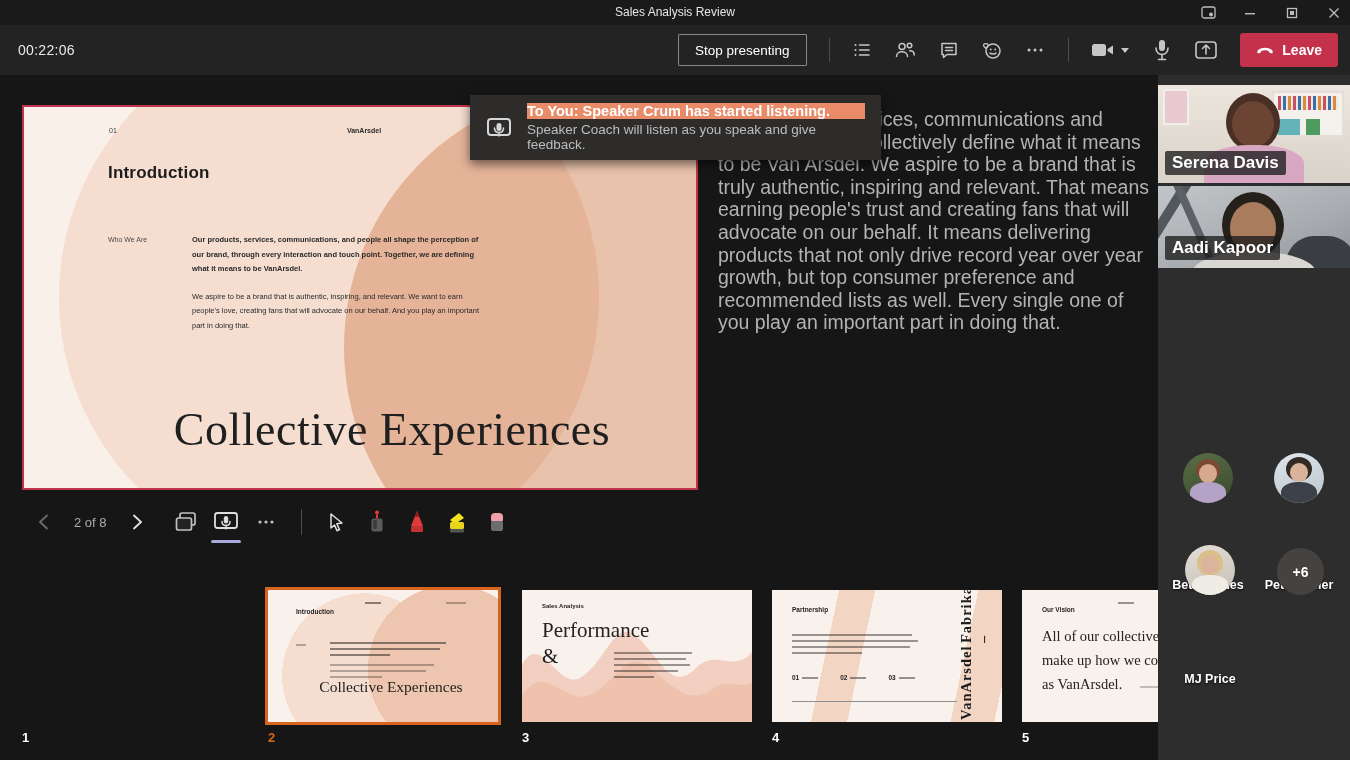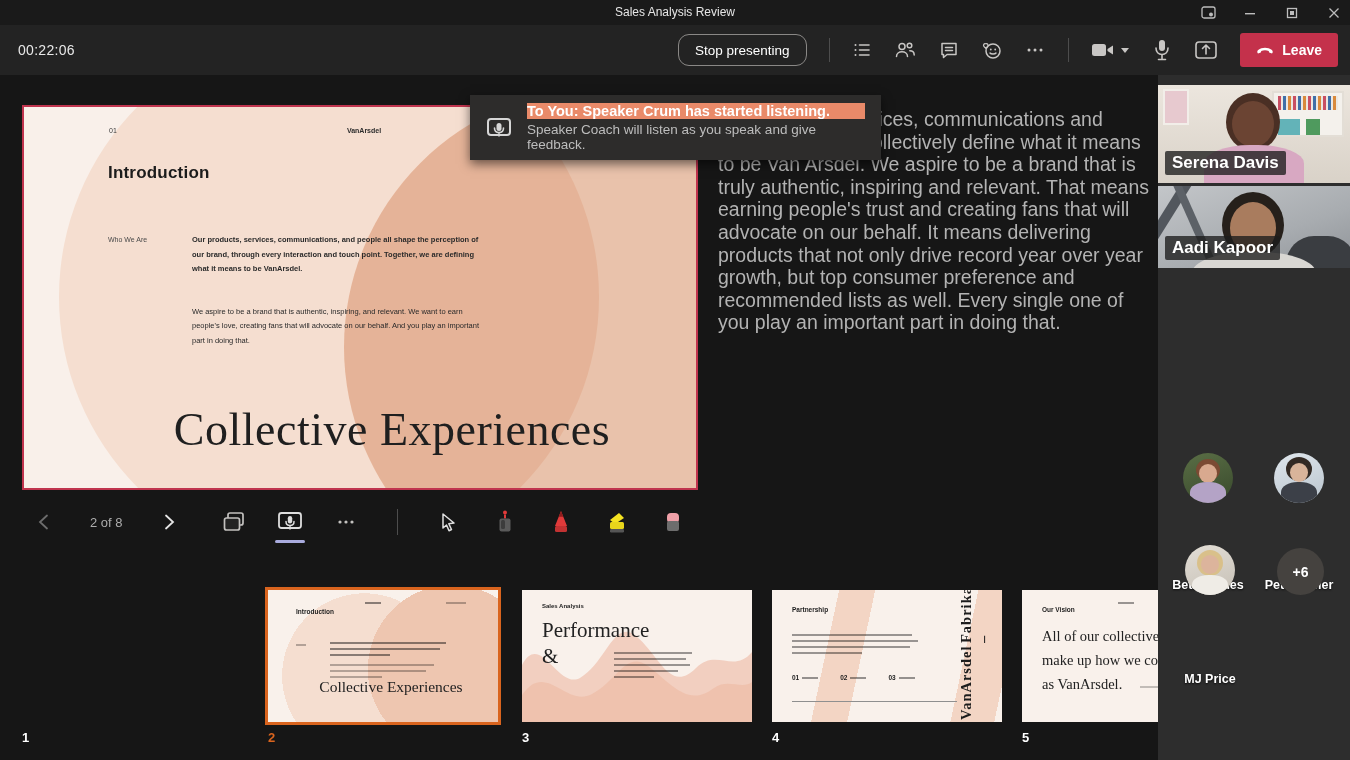--- a/index.html
+++ b/index.html
@@ -18,21 +18,21 @@
   .winctrls { position:absolute; right:8px; top:0; height:25px; display:flex; align-items:center; gap:26px; }
   .winctrls .wbtn { width:16px; height:16px; display:flex; align-items:center; justify-content:center; color:#bdbdbd; }
   
   .toolbar {
     position:absolute; left:0; top:25px; width:1350px; height:50px; background:#232323;
     display:flex; align-items:center;
   }
   .timer { position:absolute; left:18px; font-size:14px; color:#e8e8e8; letter-spacing:.3px; }
   .tb-right { position:absolute; left:678px; right:12px; display:flex; align-items:center; gap:22px; }
   .btn-stop {
-    height:32px; padding:0 16px; background:transparent; border:1px solid #8a8886; border-radius:11px;
+    height:32px; padding:0 16px; background:transparent; border:1px solid #8a8886; border-radius:1px;
     color:#ffffff; font-size:13.5px; font-family:inherit; cursor:pointer; white-space:nowrap;
   }
   .tb-divider { width:1px; height:24px; background:#4d4d4d; }
   .tb-icon { width:24px; height:24px; display:flex; align-items:center; justify-content:center; color:#c8c6c4; cursor:pointer; }
   .cam-group { display:flex; align-items:center; gap:5px; color:#c8c6c4; cursor:pointer; }
   .btn-leave {
     height:34px; padding:0 16px; background:#c4314b; border:none; border-radius:3px; color:#fff;
     font-size:14px; font-weight:700; font-family:inherit; display:flex; align-items:center; gap:8px; cursor:pointer;
   }
   
@@ -40,36 +40,36 @@
     position:absolute; left:22px; top:105px; width:676px; height:385px;
     background:#f9f0ea; border:2px solid #c0344e; overflow:hidden;
   }
   .sl-circle1 { position:absolute; left:35px; top:-80px; width:540px; height:540px; border-radius:50%; background:#f5ded0; }
   .sl-circle2 { position:absolute; left:320px; top:-20px; width:520px; height:520px; border-radius:50%; background:#edc6ae; mix-blend-mode:multiply; opacity:.85; }
   .sl-pagenum { position:absolute; left:85px; top:20px; font-size:7px; color:#3a3a3a; }
   .sl-brand   { position:absolute; left:300px; top:20px; width:80px; text-align:center; font-size:7px; font-weight:700; color:#2c2c2c; }
   .sl-heading { position:absolute; left:84px; top:56px; font-size:17px; font-weight:700; color:#1c1c1c; letter-spacing:.2px; }
   .sl-side    { position:absolute; left:84px; top:129px; font-size:7px; color:#4a4a4a; }
   .sl-body    { position:absolute; left:168px; top:126px; width:292px; font-size:7.5px; line-height:14.5px; color:#2a2a2a; }
-  .sl-body .p1 { font-weight:700; margin-bottom:28px; }
+  .sl-body .p1 { font-weight:700; margin-bottom:13px; }
   .sl-title   { position:absolute; left:70px; right:6px; top:296px; text-align:center;
                 font-family:"Liberation Serif",serif; font-size:46px; color:#1f1f1f; letter-spacing:.5px; }
   
   .notes {
     position:absolute; left:718px; top:108px; width:432px; font-size:19.5px; line-height:22.6px; color:#b3b3b3;
   }
   
   .toast {
     position:absolute; left:470px; top:95px; width:411px; height:65px; background:#2d2c2b;
     box-shadow:0 4px 10px rgba(0,0,0,.55); display:flex; align-items:center; padding:0 16px; gap:15px; z-index:30;
   }
   .toast-text .t1 { font-size:14.5px; font-weight:700; color:#ffffff; margin-bottom:3px; }
   .toast-text .t2 { font-size:13.5px; color:#bdbdbd; }
   
-  .navrow { position:absolute; left:30px; top:503px; height:38px; display:flex; align-items:center; gap:30px; }
+  .navrow { position:absolute; left:30px; top:503px; height:38px; display:flex; align-items:center; gap:14px; }
   .nav-ic { width:26px; height:30px; display:flex; align-items:center; justify-content:center; color:#c3c1bf; cursor:pointer; position:relative; }
   .nav-ic.dim { color:#6d6d6d; }
   .nav-pos { font-size:13px; color:#adadad; padding:0 4px; }
   .nav-active-underline { position:absolute; left:-2px; right:-2px; bottom:-6px; height:3px; border-radius:2px; background:#a9abde; }
   .nav-divider { width:1px; height:26px; background:#4d4d4d; margin:0 8px; }
   
   .thumb { position:absolute; top:590px; width:230px; height:132px; overflow:hidden; background:#f9f1eb; cursor:pointer; }
   .thumb.sel { outline:3px solid #d9641e; outline-offset:0; }
   .thumb-num { position:absolute; top:730px; font-size:13px; font-weight:700; color:#ffffff; }
   .thumb-num.sel { color:#d9641e; }

